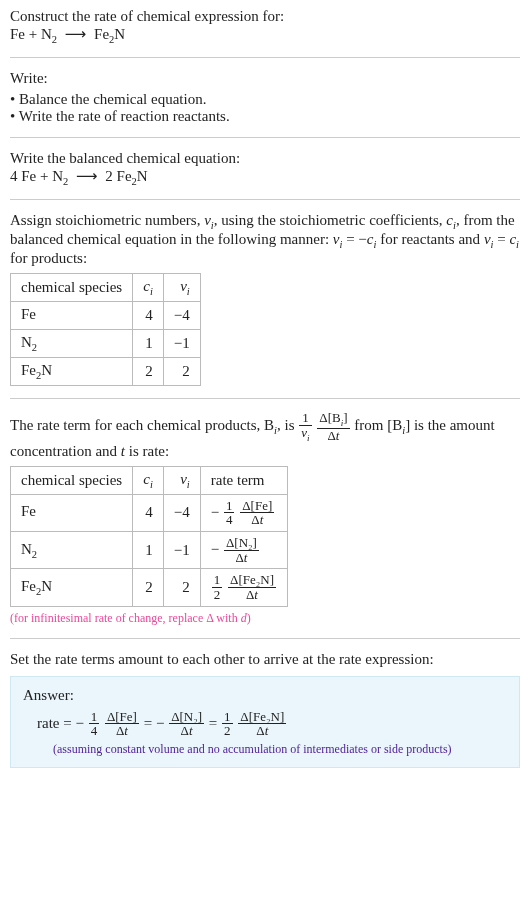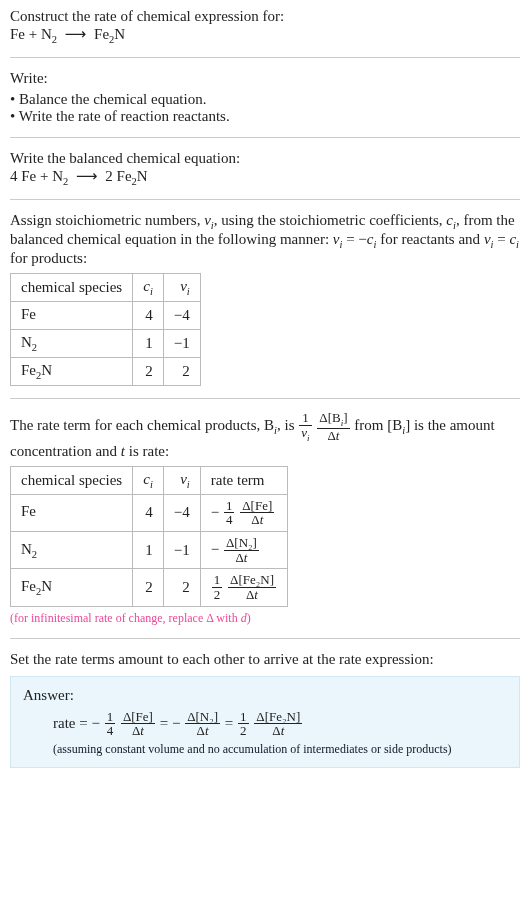--- a/index.html
+++ b/index.html
@@ -63,26 +63,26 @@
     border: 1px solid #cfe8f1;
     border-radius: 0;
     padding: 10px 12px;
     margin-top: 8px;
   }
   .answer-box .label {
     font-size: 15px;
     margin-bottom: 6px;
   }
   .answer-box .rate {
-    margin-left: 30px;
+    margin-left: 14px;
     font-size: 15px;
   }
   .answer-box .assume {
     font-size: 12px;
-    color: #0f172a;
+    color: #4c1d95;
     margin-left: 30px;
     margin-top: 4px;
   }
   .nowrap { white-space: nowrap; }
 </style>
 </head>
 <body>
 
 <div>Construct the rate of chemical expression for:</div>
 <div>

